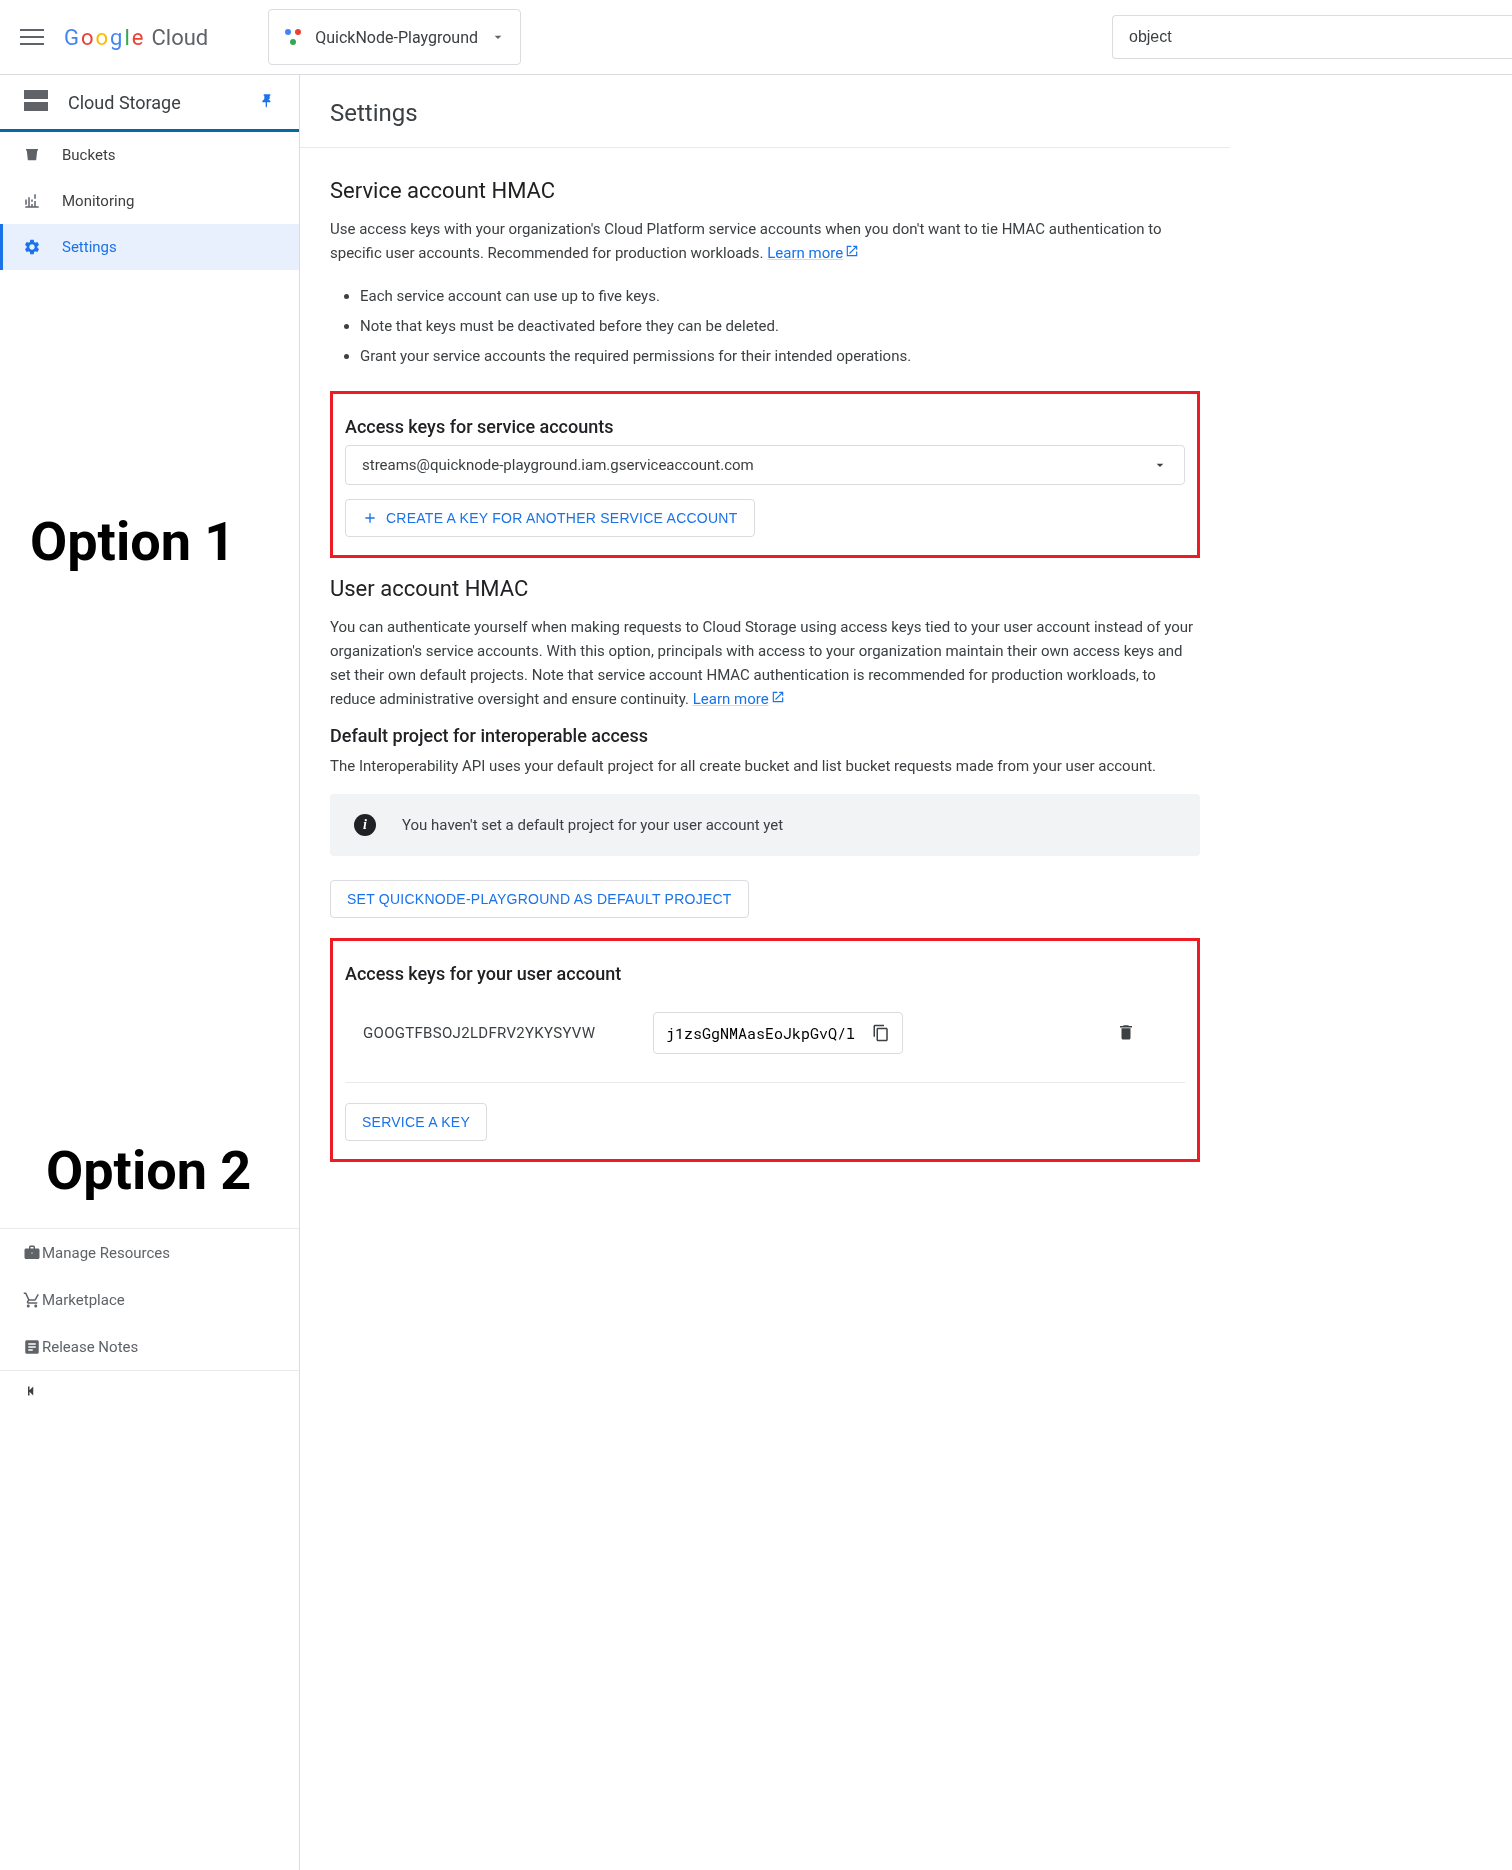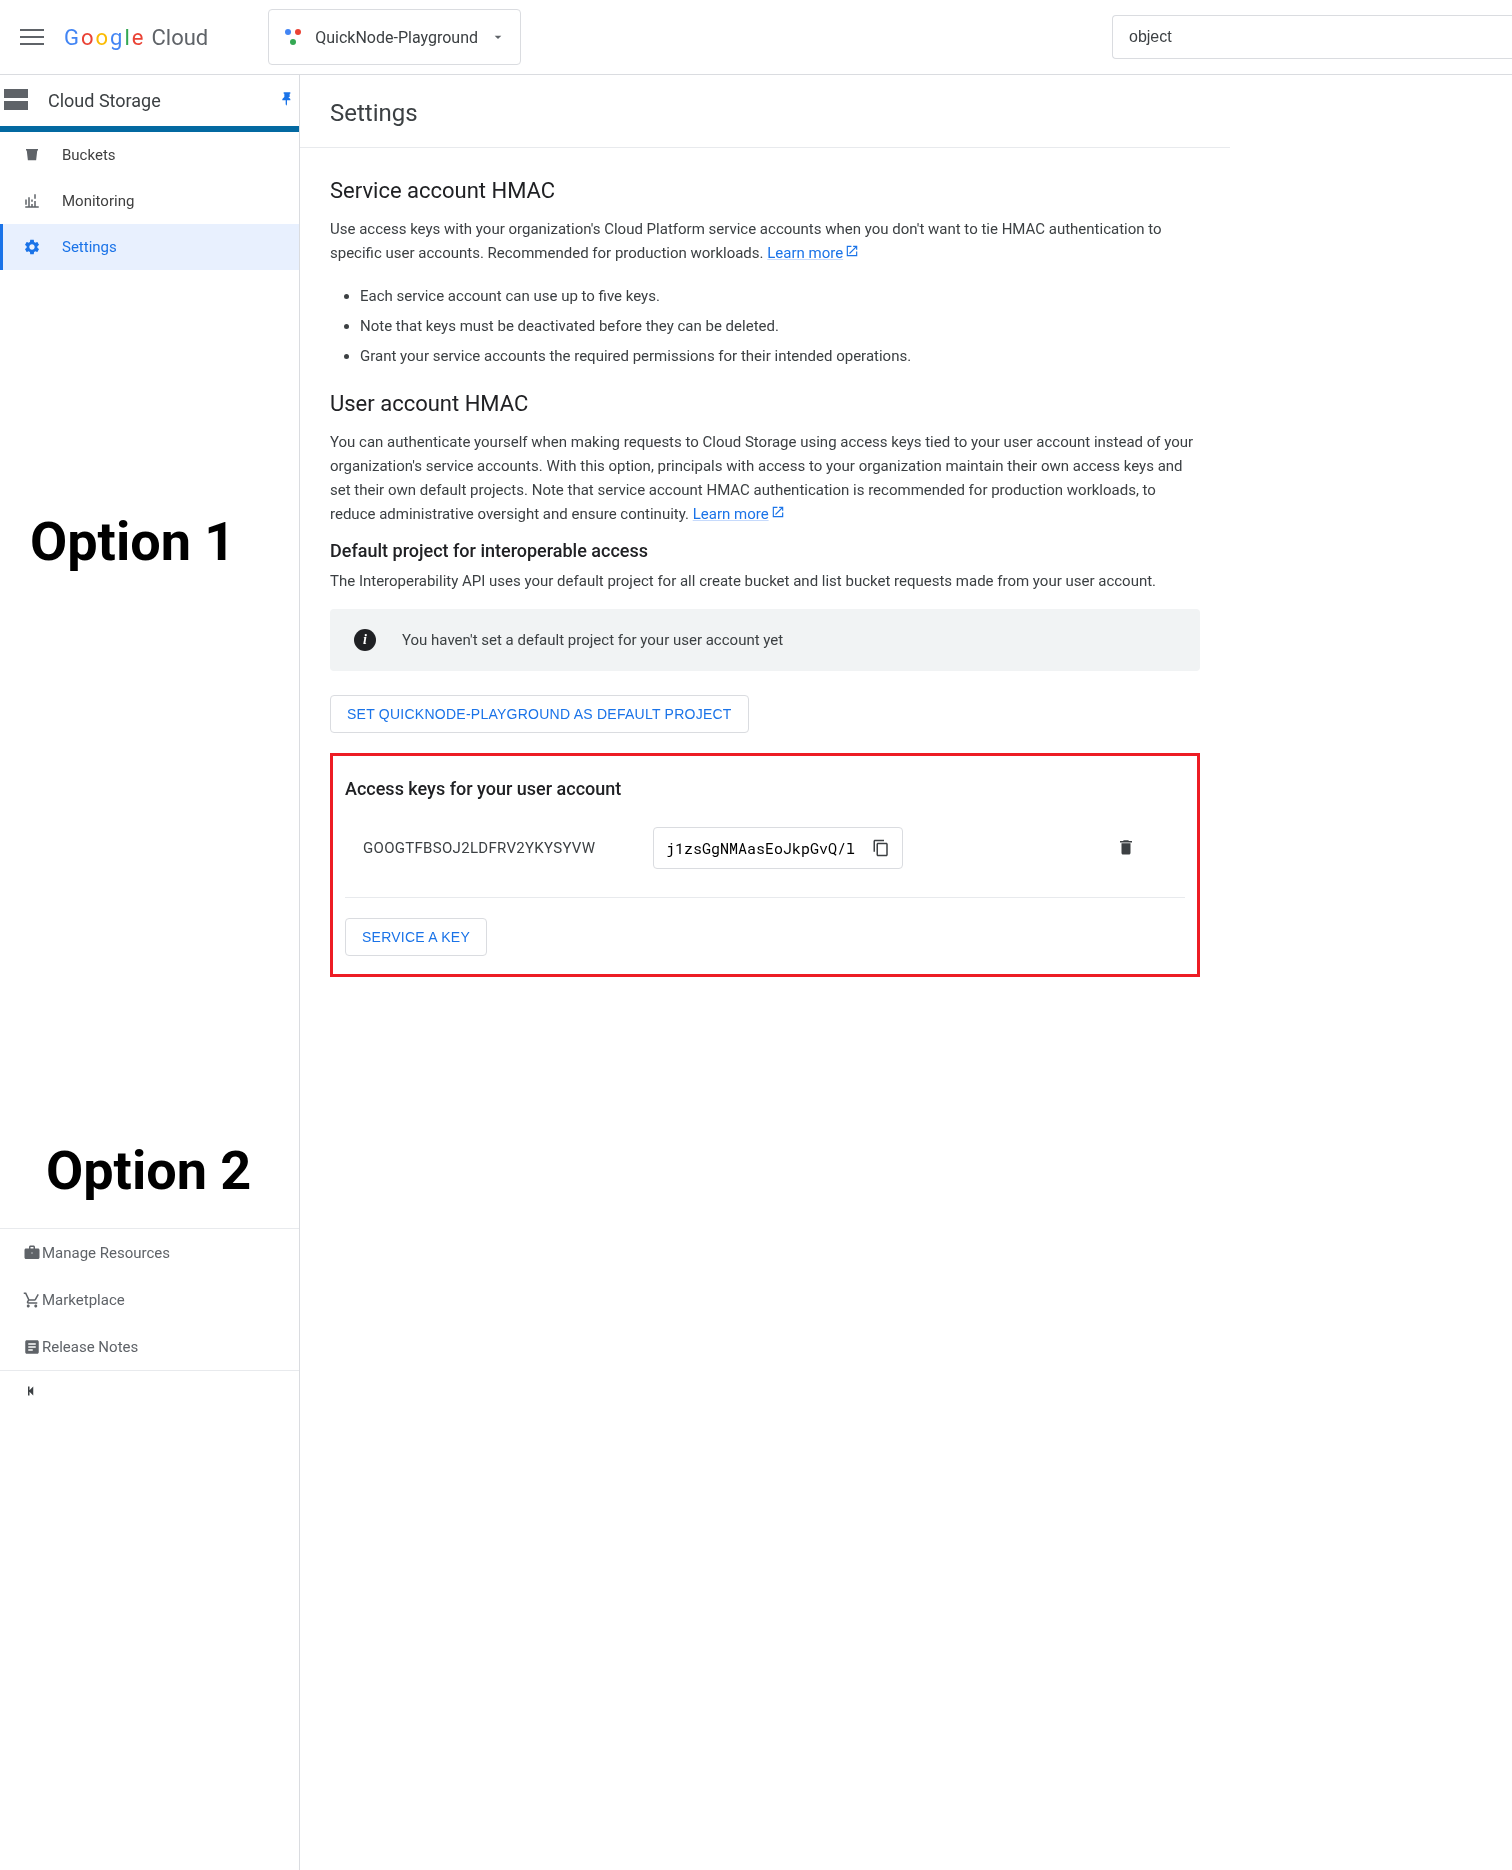--- a/index.html
+++ b/index.html
@@ -70,23 +70,23 @@
   width: 300px;
   border-right: 1px solid #dadce0;
   min-height: 1795px;
   position: relative;
   flex-shrink: 0;
 }
 .sidebar-header {
   height: 57px;
   display: flex;
   align-items: center;
-  padding: 0 4px;
+  padding: 0 24px;
   gap: 20px;
-  border-bottom: 6px solid #0369a1;
+  border-bottom: 3px solid #0369a1;
 }
 .sidebar-header .title { font-size: 18px; color: #3c4043; font-weight: 400; flex: 1; }
 .pin-icon { color: #1a73e8; }
 .storage-icon {
   width: 24px; height: 24px; display:flex; flex-direction:column; gap:3px;
 }
 .storage-icon span{ background: #5f6368; height: 9px; width: 24px; }
 .nav-list { }
 .nav-item {
   height: 46px;
@@ -391,20 +391,35 @@
                 <path d="M14 3v2h3.59L7 15.59 8.41 17 19 6.41V10h2V3h-7zM5 5h6V3H3v18h18v-8h-2v6H5V5z"></path>
               </svg>
           </a>
         </p>
         <ul class="bullets">
           <li>Each service account can use up to five keys.</li>
           <li>Note that keys must be deactivated before they can be deleted.</li>
           <li>Grant your service accounts the required permissions for their intended operations.</li>
         </ul>
 
+        <div class="red-box">
+          <h3 class="subsection-h">Access keys for service accounts</h3>
+          <div class="select-field">
+            <span>streams@quicknode-playground.iam.gserviceaccount.com</span>
+            <svg viewBox="0 0 24 24">
+                <path d="M7 10l5 5 5-5z"></path>
+              </svg>
+          </div>
+          <button class="btn-outlined">
+            <svg viewBox="0 0 24 24">
+                <path d="M19 13h-6v6h-2v-6H5v-2h6V5h2v6h6v2z"></path>
+              </svg>
+            <span>CREATE A KEY FOR ANOTHER SERVICE ACCOUNT</span>
+          </button>
+        </div>
 
         <h2 class="section-h">User account HMAC</h2>
         <p class="desc">
           <span>You can authenticate yourself when making requests to Cloud Storage using access keys tied to your user account instead of your organization's service accounts. With this option, principals with access to your organization maintain their own access keys and set their own default projects. Note that service account HMAC authentication is recommended for production workloads, to reduce administrative oversight and ensure continuity.</span>
           <a class="learn-more">
             <span>Learn more</span><svg viewBox="0 0 24 24">
                 <path d="M14 3v2h3.59L7 15.59 8.41 17 19 6.41V10h2V3h-7zM5 5h6V3H3v18h18v-8h-2v6H5V5z"></path>
               </svg>
           </a>
         </p>

